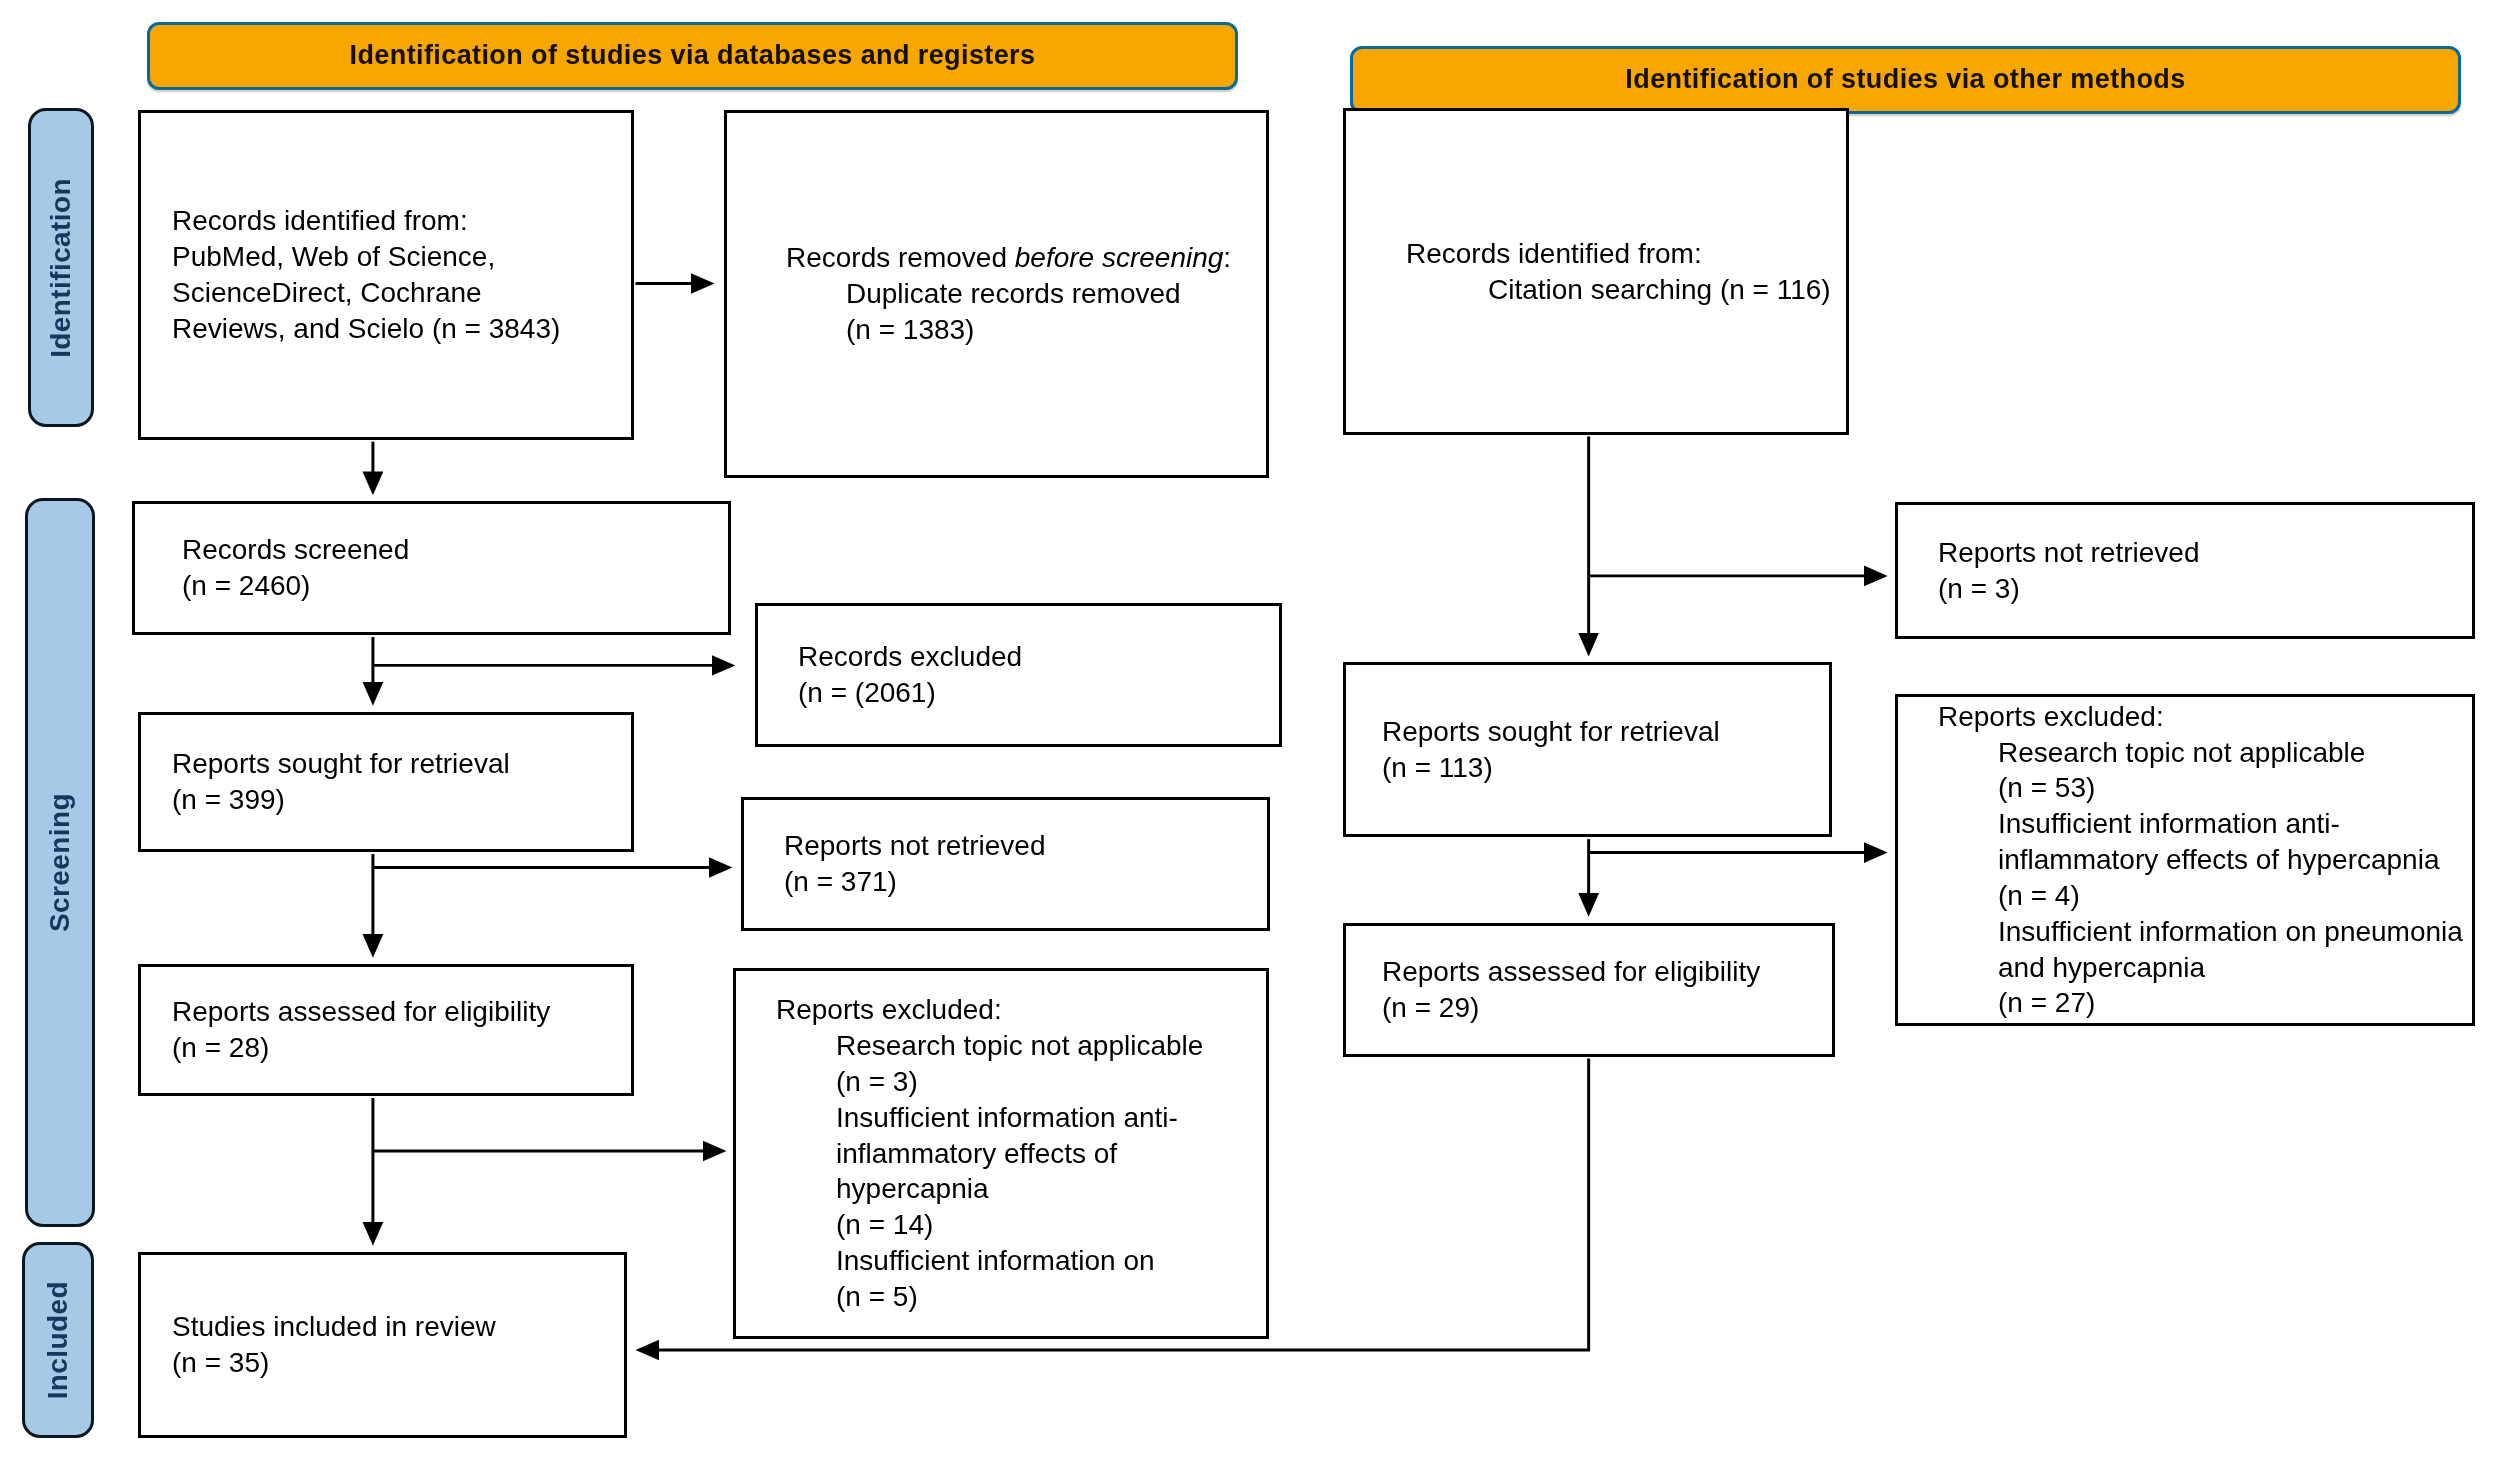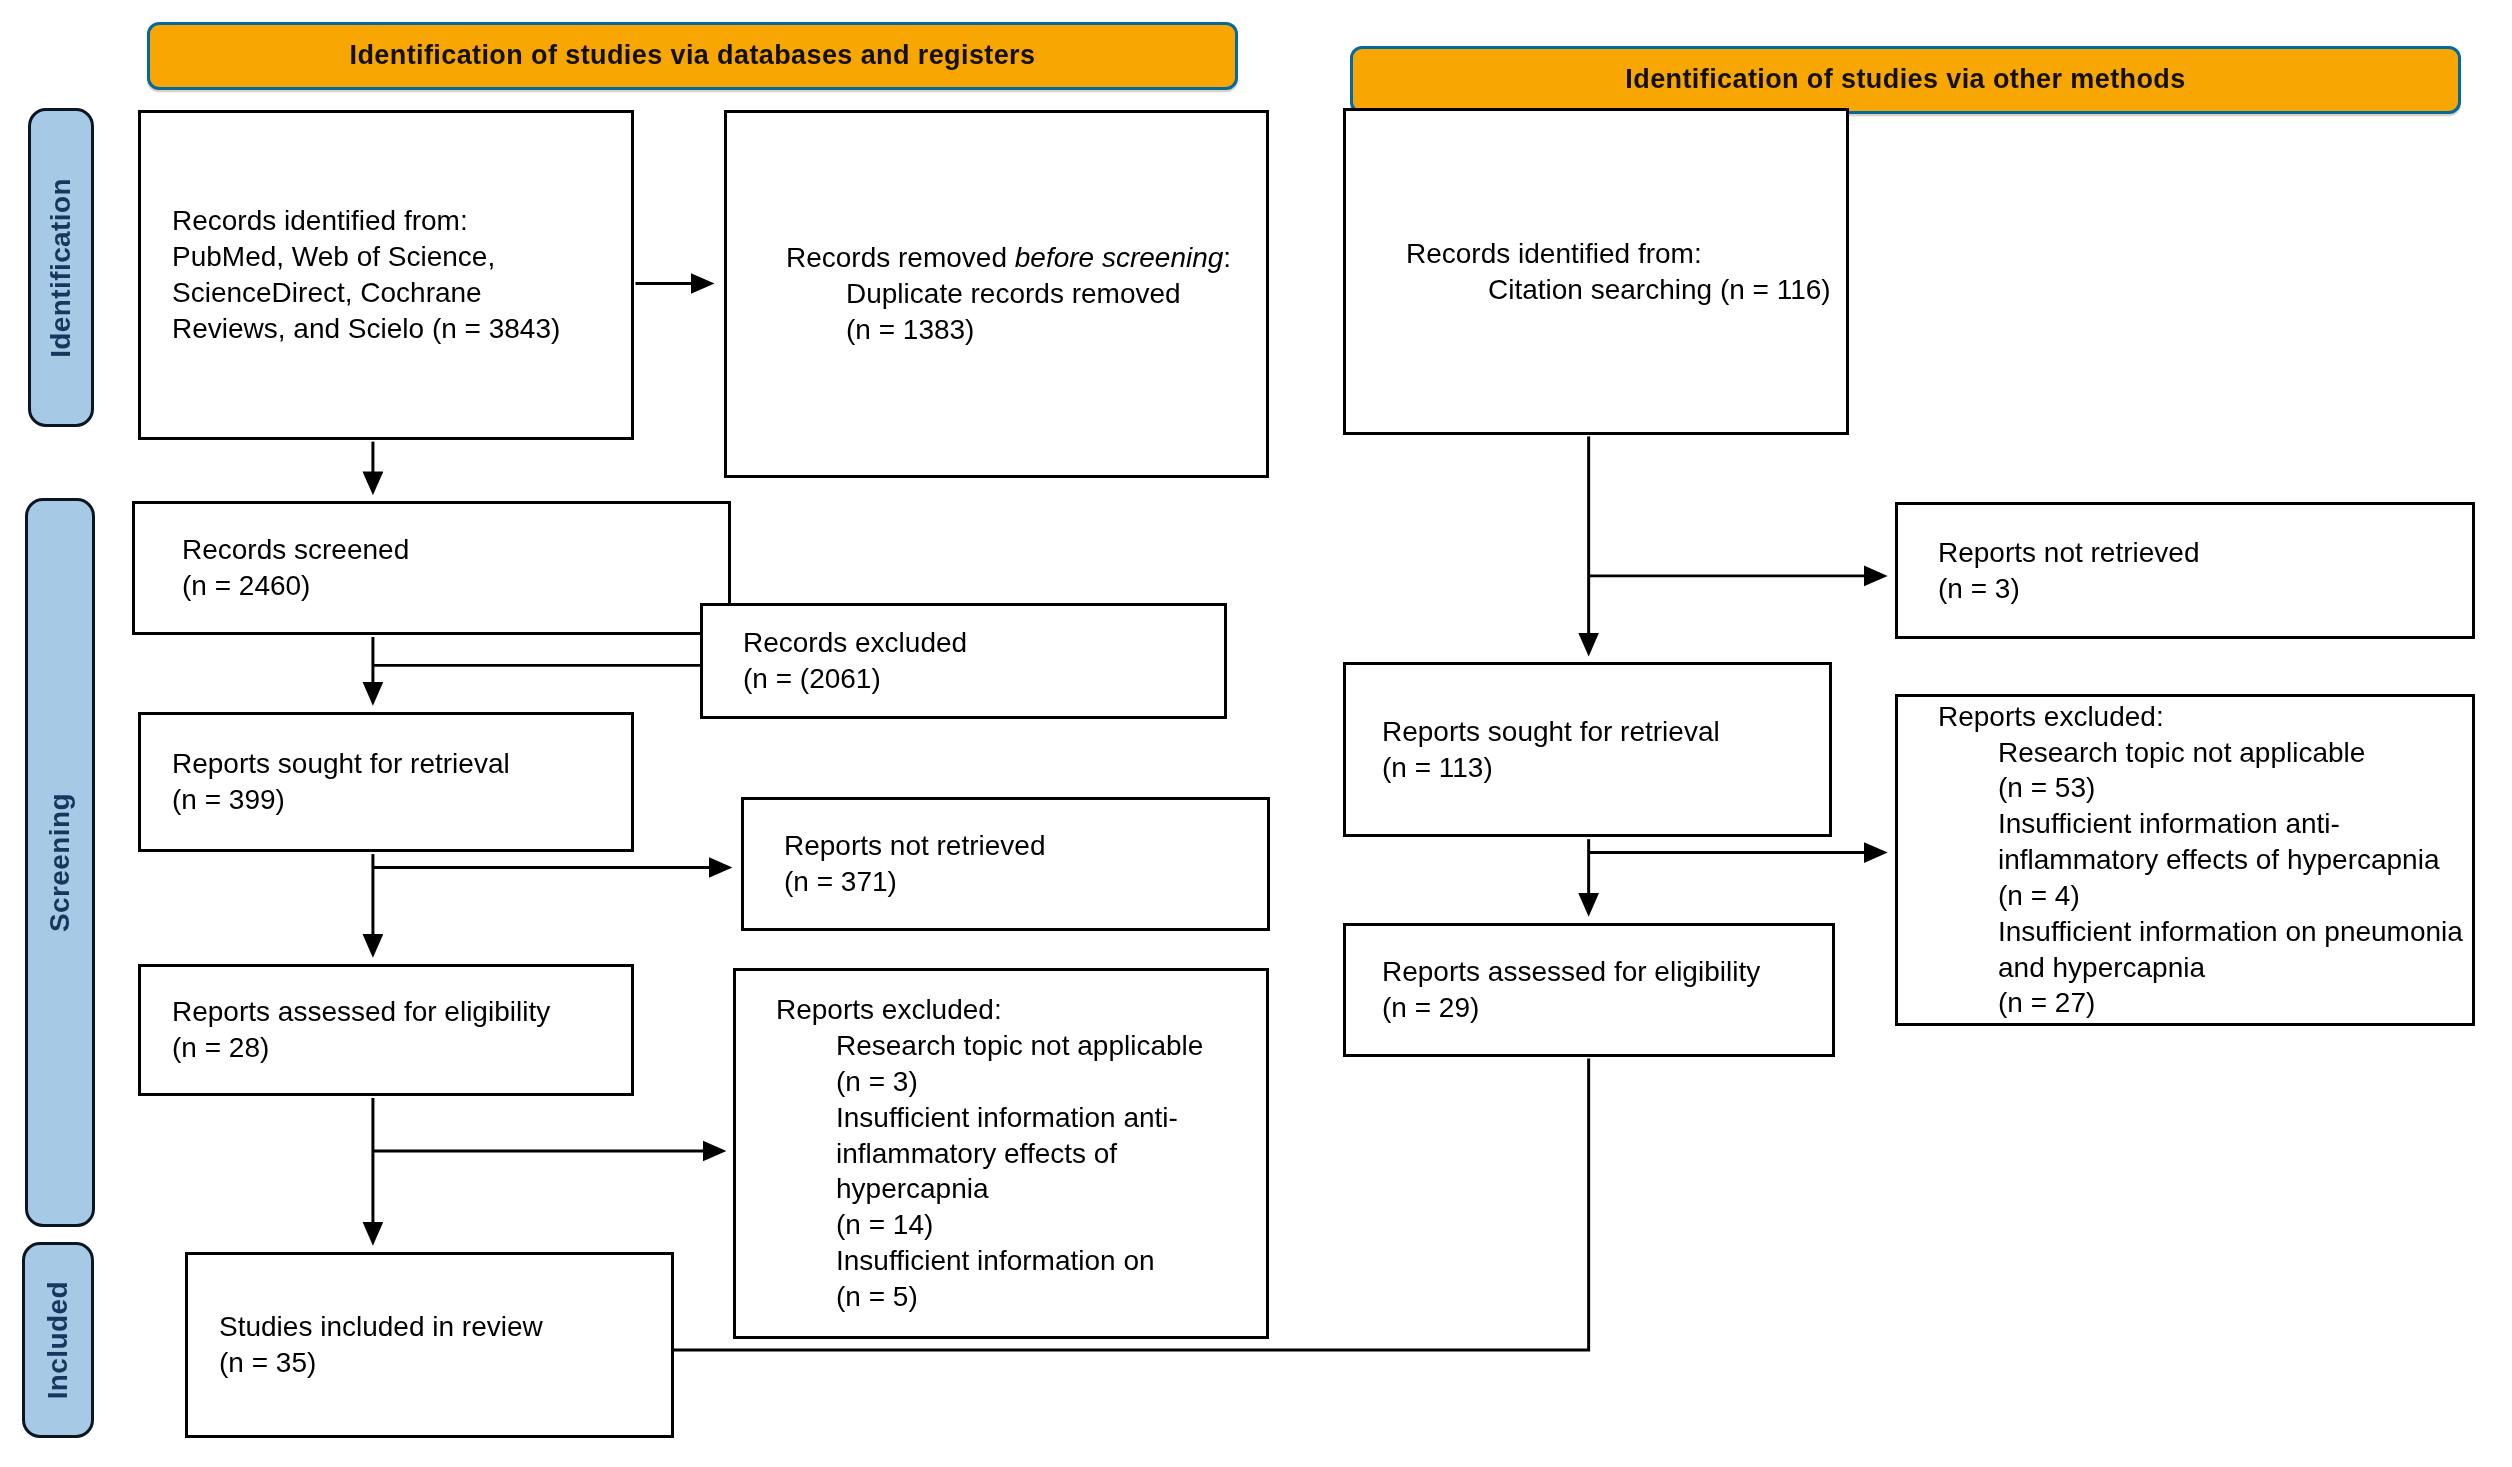--- a/index.html
+++ b/index.html
@@ -27,26 +27,26 @@
   .box{position:absolute;box-sizing:border-box;background:#ffffff;border:3.7px solid #000;
        display:flex;flex-direction:column;justify-content:center;
        font-size:28px;line-height:1.28;}
   .box .line{white-space:nowrap;}
   .indent{padding-left:60px;}
 
   
   #b-db-identified{left:138px;top:110px;width:496px;height:330px;padding-left:31px;}
   #b-records-removed{left:724px;top:110px;width:545px;height:368px;padding-left:59px;}
   #b-records-screened{left:132px;top:501px;width:599px;height:134px;padding-left:47px;}
-  #b-records-excluded{left:700px;top:603px;width:527px;height:116px;padding-left:40px;}
+  #b-records-excluded{left:755px;top:603px;width:527px;height:144px;padding-left:40px;}
   #b-reports-sought-db{left:138px;top:712px;width:496px;height:140px;padding-left:31px;}
   #b-reports-notretrieved-db{left:741px;top:797px;width:529px;height:134px;padding-left:40px;}
   #b-reports-assessed-db{left:138px;top:964px;width:496px;height:132px;padding-left:31px;}
   #b-reports-excluded-db{left:733px;top:968px;width:536px;height:371px;padding-left:40px;}
-  #b-studies-included{left:138px;top:1252px;width:489px;height:186px;padding-left:31px;margin-left:47px;}
+  #b-studies-included{left:138px;top:1252px;width:489px;height:186px;padding-left:31px;}
 
   
   #b-citation-identified{left:1343px;top:108px;width:506px;height:327px;padding-left:60px;}
   #b-reports-notretrieved-other{left:1895px;top:502px;width:580px;height:137px;padding-left:40px;}
   #b-reports-sought-other{left:1343px;top:662px;width:489px;height:175px;padding-left:36px;}
   #b-reports-excluded-other{left:1895px;top:694px;width:580px;height:332px;padding-left:40px;}
   #b-reports-assessed-other{left:1343px;top:923px;width:492px;height:134px;padding-left:36px;}
   #b-citation-identified .indent{padding-left:82px;}
 
   

